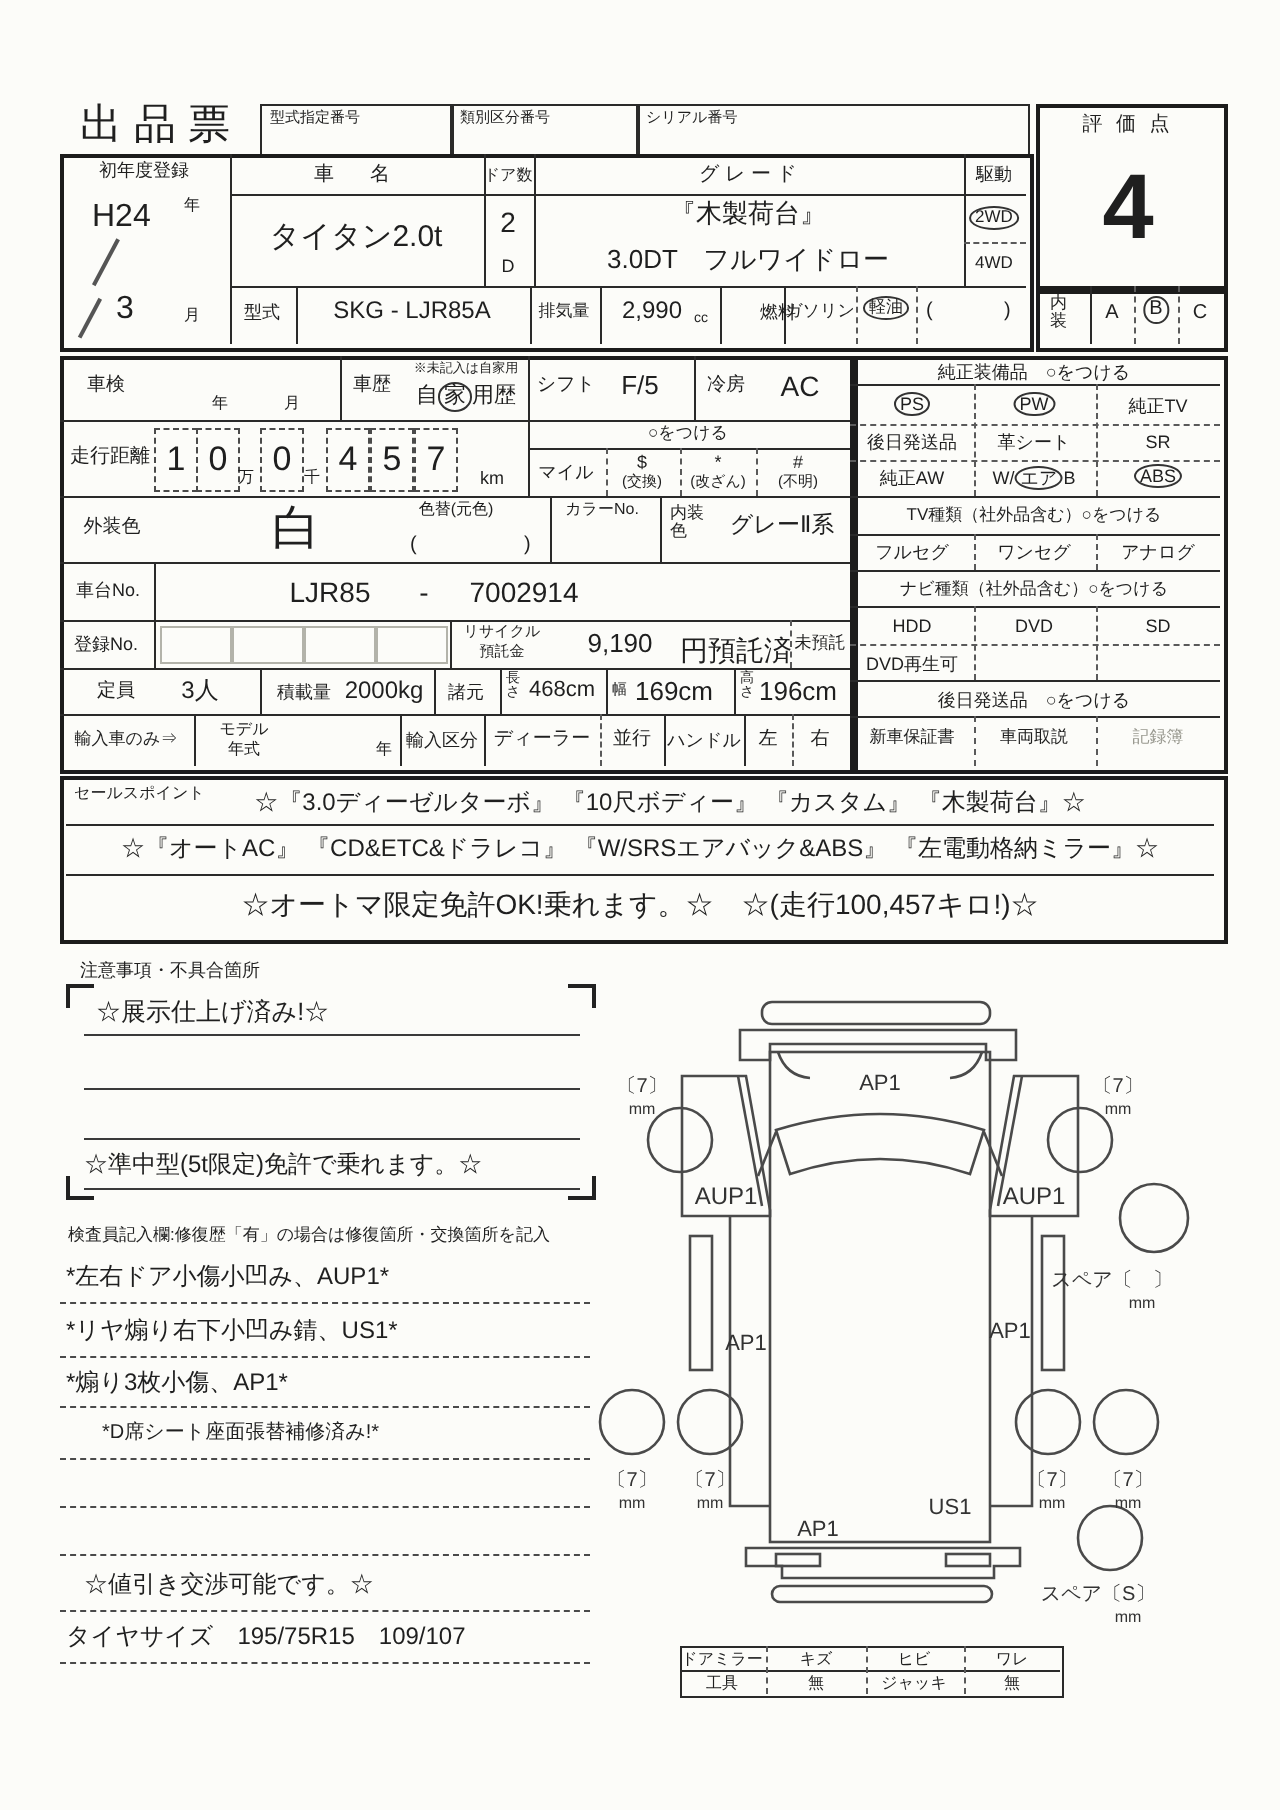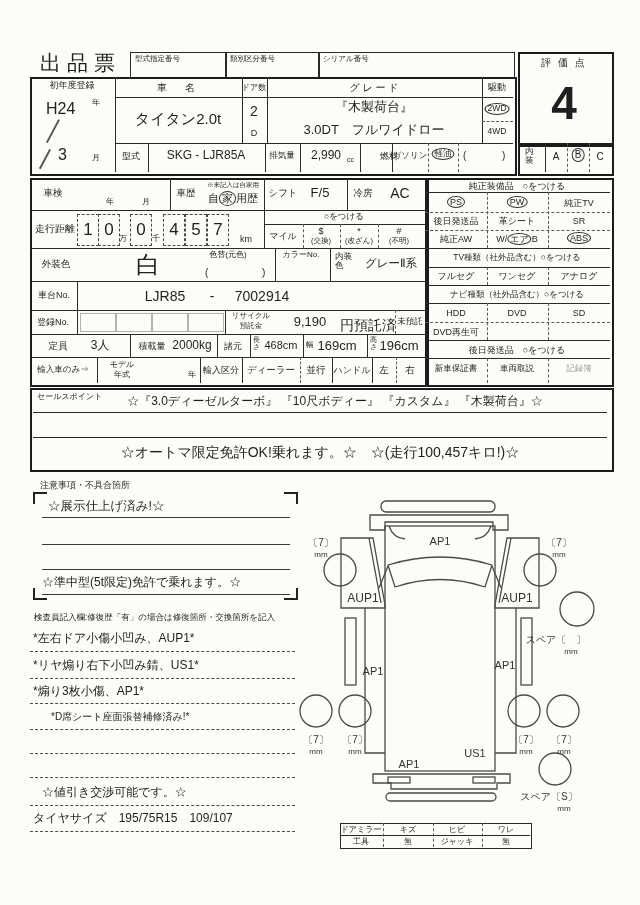--- a/index.html
+++ b/index.html
@@ -259,20 +259,21 @@
   <div class="t tc" style="left:456px;top:327px;font-size:9px">DVD再生可</div>
   <div class="t tc" style="left:517px;top:345px;font-size:9px">後日発送品　○をつける</div>
   <div class="t tc" style="left:456px;top:364px;font-size:8.5px">新車保証書</div>
   <div class="t tc" style="left:517px;top:364px;font-size:8.5px">車両取説</div>
   <div class="t tc" style="left:579px;top:364px;font-size:8.5px;color:#999990">記録簿</div>
 
   <div class="box2" style="left:30px;top:388px;width:580px;height:80px;border-width:2.5px"></div>
   <div class="t b" style="left:37px;top:392px;font-size:8px">セールスポイント</div>
   <div class="t tc" style="left:335px;top:395px;font-size:12px">☆『3.0ディーゼルターボ』 『10尺ボディー』 『カスタム』 『木製荷台』☆</div>
   <div class="hl" style="left:33px;top:412px;width:574px;height:1px"></div>
+  <div class="t tc" style="left:320px;top:418px;font-size:12px">☆『オートAC』 『CD&amp;ETC&amp;ドラレコ』 『W/SRSエアバック&amp;ABS』 『左電動格納ミラー』☆</div>
   <div class="hl" style="left:33px;top:437px;width:574px;height:1px"></div>
   <div class="t tc" style="left:320px;top:444px;font-size:14px">☆オートマ限定免許OK!乗れます。☆　☆(走行100,457キロ!)☆</div>
 
   <div class="t b" style="left:40px;top:480px;font-size:9px">注意事項・不具合箇所</div>
   <div style="position:absolute;left:33px;top:492px;width:12px;height:10px;border-left:2px solid #222;border-top:2px solid #222"></div>
   <div style="position:absolute;left:33px;top:588px;width:12px;height:10px;border-left:2px solid #222;border-bottom:2px solid #222"></div>
   <div style="position:absolute;left:284px;top:492px;width:12px;height:10px;border-right:2px solid #222;border-top:2px solid #222"></div>
   <div style="position:absolute;left:284px;top:588px;width:12px;height:10px;border-right:2px solid #222;border-bottom:2px solid #222"></div>
   <div class="t" style="left:48px;top:499px;font-size:12.5px">☆展示仕上げ済み!☆</div>
   <div class="ul" style="left:42px;top:517px;width:248px"></div>

